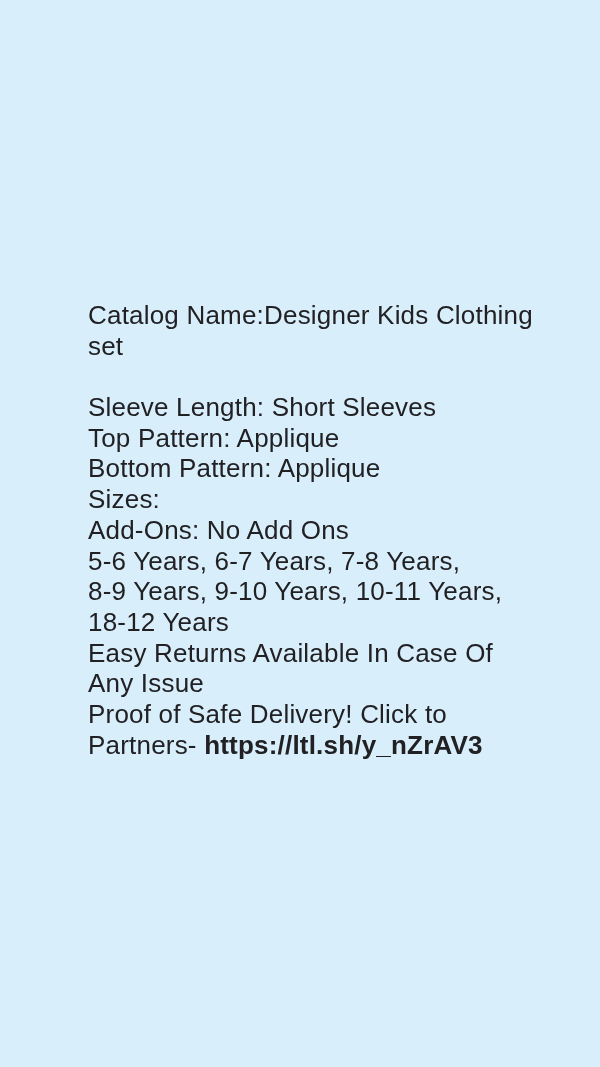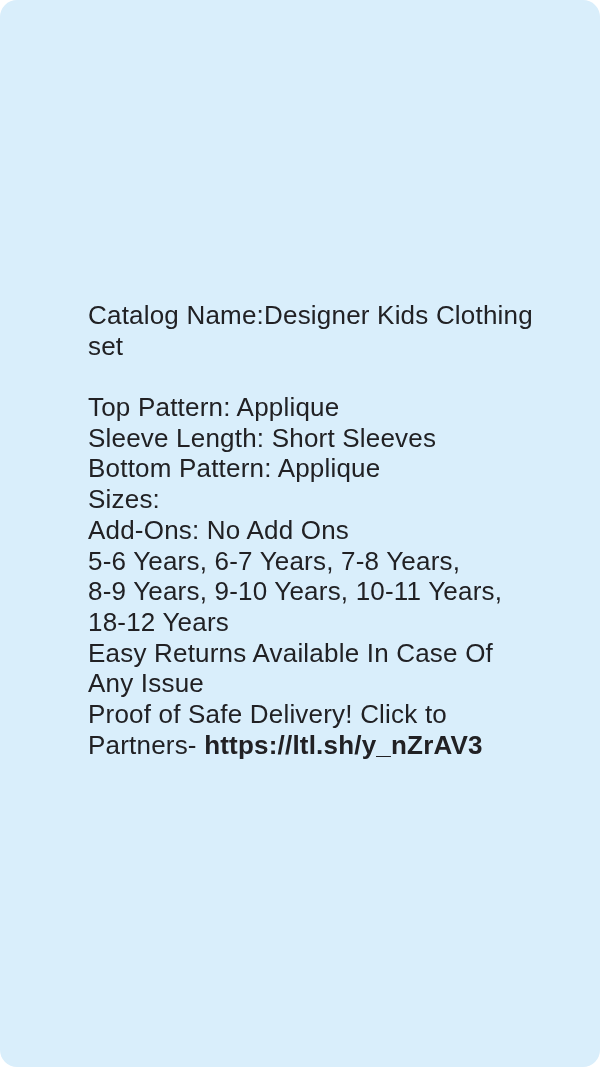--- a/index.html
+++ b/index.html
@@ -4,21 +4,20 @@
 <style>
   html, body { margin: 0; padding: 0; }
   .canvas {
     position: relative;
     width: 600px;
     height: 1067px;
     background: #d9eefb;
     font-family: "Liberation Sans", sans-serif;
     color: #212124;
     overflow: hidden;
-    border-radius: 17px;
   }
   .textblock {
     position: absolute;
     left: 88px;
     top: 300px;
     font-size: 26px;
     line-height: 30.7px;
     letter-spacing: 0.2px;
     font-weight: 400;
   }
@@ -37,22 +36,22 @@
 <body>
 
 <div class="canvas">
   <div class="textblock">
 
     <div class="line">Catalog Name:Designer Kids Clothing</div>
     <div class="line">set</div>
 
     <div class="line"></div>
 
+    <div class="line">Sleeve Length: Short Sleeves</div>
     <div class="line">Top Pattern: Applique</div>
-    <div class="line">Sleeve Length: Short Sleeves</div>
     <div class="line">Bottom Pattern: Applique</div>
     <div class="line">Sizes:</div>
     <div class="line">Add-Ons: No Add Ons</div>
     <div class="line">5-6 Years, 6-7 Years, 7-8 Years,</div>
     <div class="line">8-9 Years, 9-10 Years, 10-11 Years,</div>
     <div class="line">18-12 Years</div>
     <div class="line">Easy Returns Available In Case Of</div>
     <div class="line">Any Issue</div>
     <div class="line">Proof of Safe Delivery! Click to</div>
 

